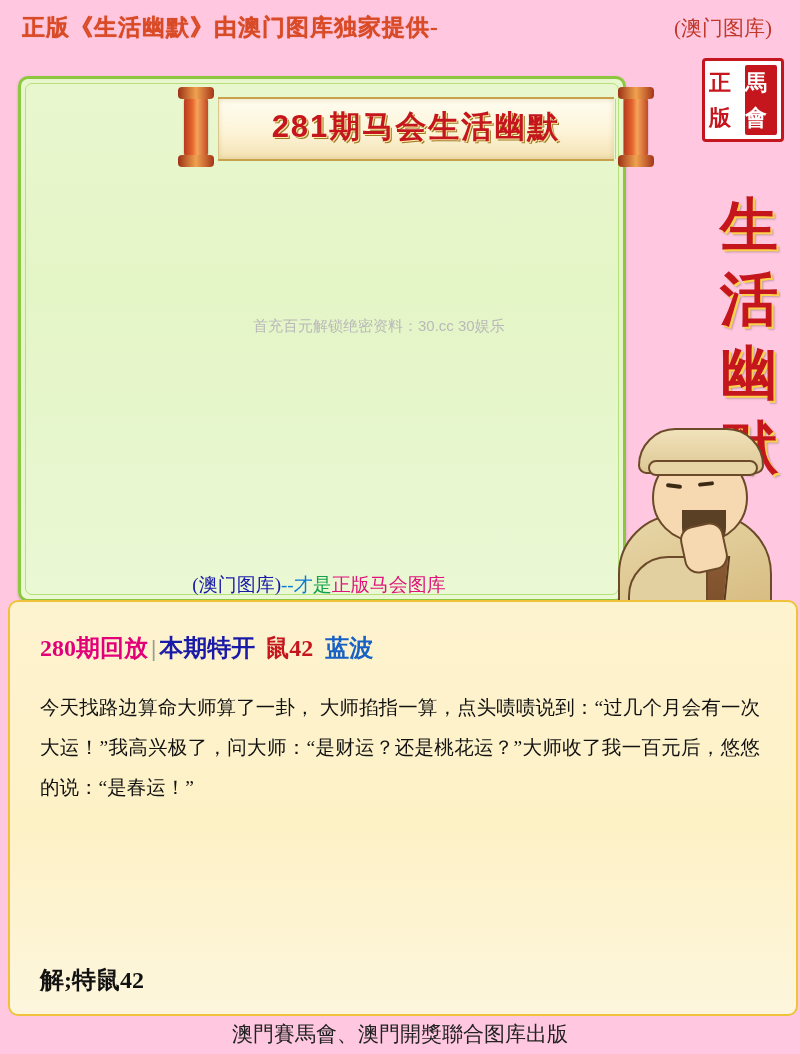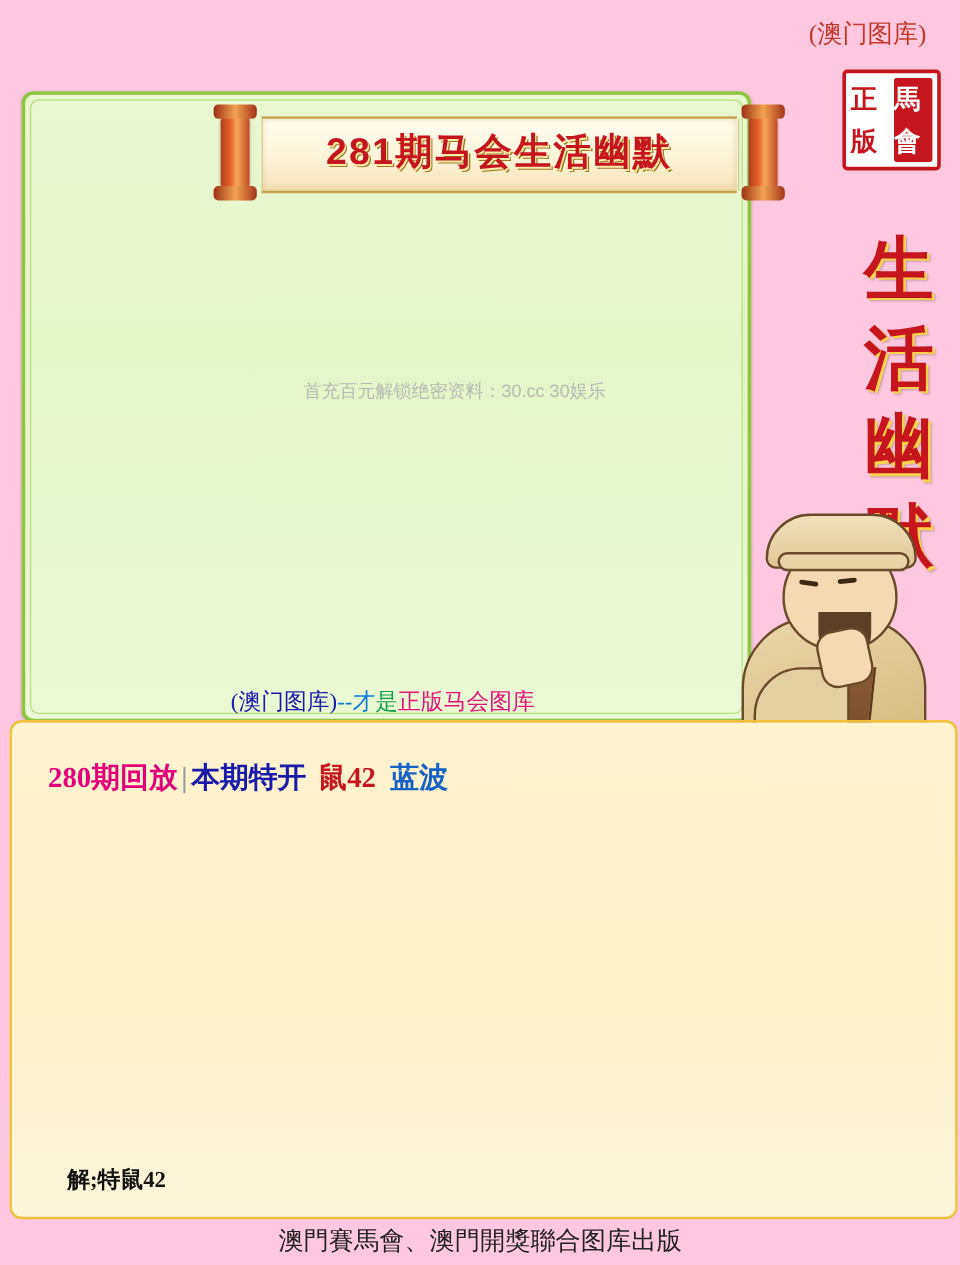--- a/index.html
+++ b/index.html
@@ -185,35 +185,36 @@
   .y-head .bar{color:#9a9a9a;padding:0 3px;}
   .y-head .h2{color:#1a1aa8;}
   .y-head .h3{color:#c4161c;padding-left:10px;}
   .y-head .h4{color:#1761c4;padding-left:12px;}
   .y-body{
     position:absolute;left:30px;top:86px;width:720px;
     font-size:19.5px;line-height:40px;color:#111;text-align:justify;
   }
   .y-answer{
     position:absolute;left:30px;bottom:18px;
-    font-size:19px;color:#111;font-weight:bold;margin-left:16px;
+    font-size:24px;color:#111;font-weight:bold;
   }
 
   
   .footer{
     position:absolute;left:0;bottom:6px;width:800px;text-align:center;
     font-size:21px;color:#222;white-space:nowrap;
   }
 </style>
 </head>
 <body>
 
 <div class="page">
 
   <div class="top-header">
+    <div class="top-title">正版《生活幽默》由澳门图库独家提供-</div>
     <div class="top-right">(澳门图库)</div>
   </div>
 
   <div class="green-card">
 
     <div class="banner">
       <div class="ribbon"></div>
       <div class="roller left">
         <div class="bar"></div>
           <div class="cap top"></div>
@@ -255,18 +256,19 @@
     <div class="m-eye l"></div>
     <div class="m-eye r"></div>
     <div class="m-beard"></div>
     <div class="m-hand"></div>
   </div>
 
   <div class="yellow-card">
     <div class="y-head">
       <span class="h1">280期回放</span><span class="bar">|</span><span class="h2">本期特开</span><span class="h3">鼠42</span><span class="h4">蓝波</span>
     </div>
+    <div class="y-body">今天找路边算命大师算了一卦， 大师掐指一算，点头啧啧说到：“过几个月会有一次大运！”我高兴极了，问大师：“是财运？还是桃花运？”大师收了我一百元后，悠悠的说：“是春运！”</div>
     <div class="y-answer">解;特鼠42</div>
   </div>
 
   <div class="footer">澳門賽馬會、澳門開獎聯合图库出版</div>
 
 </div>
 
 </body></html>

